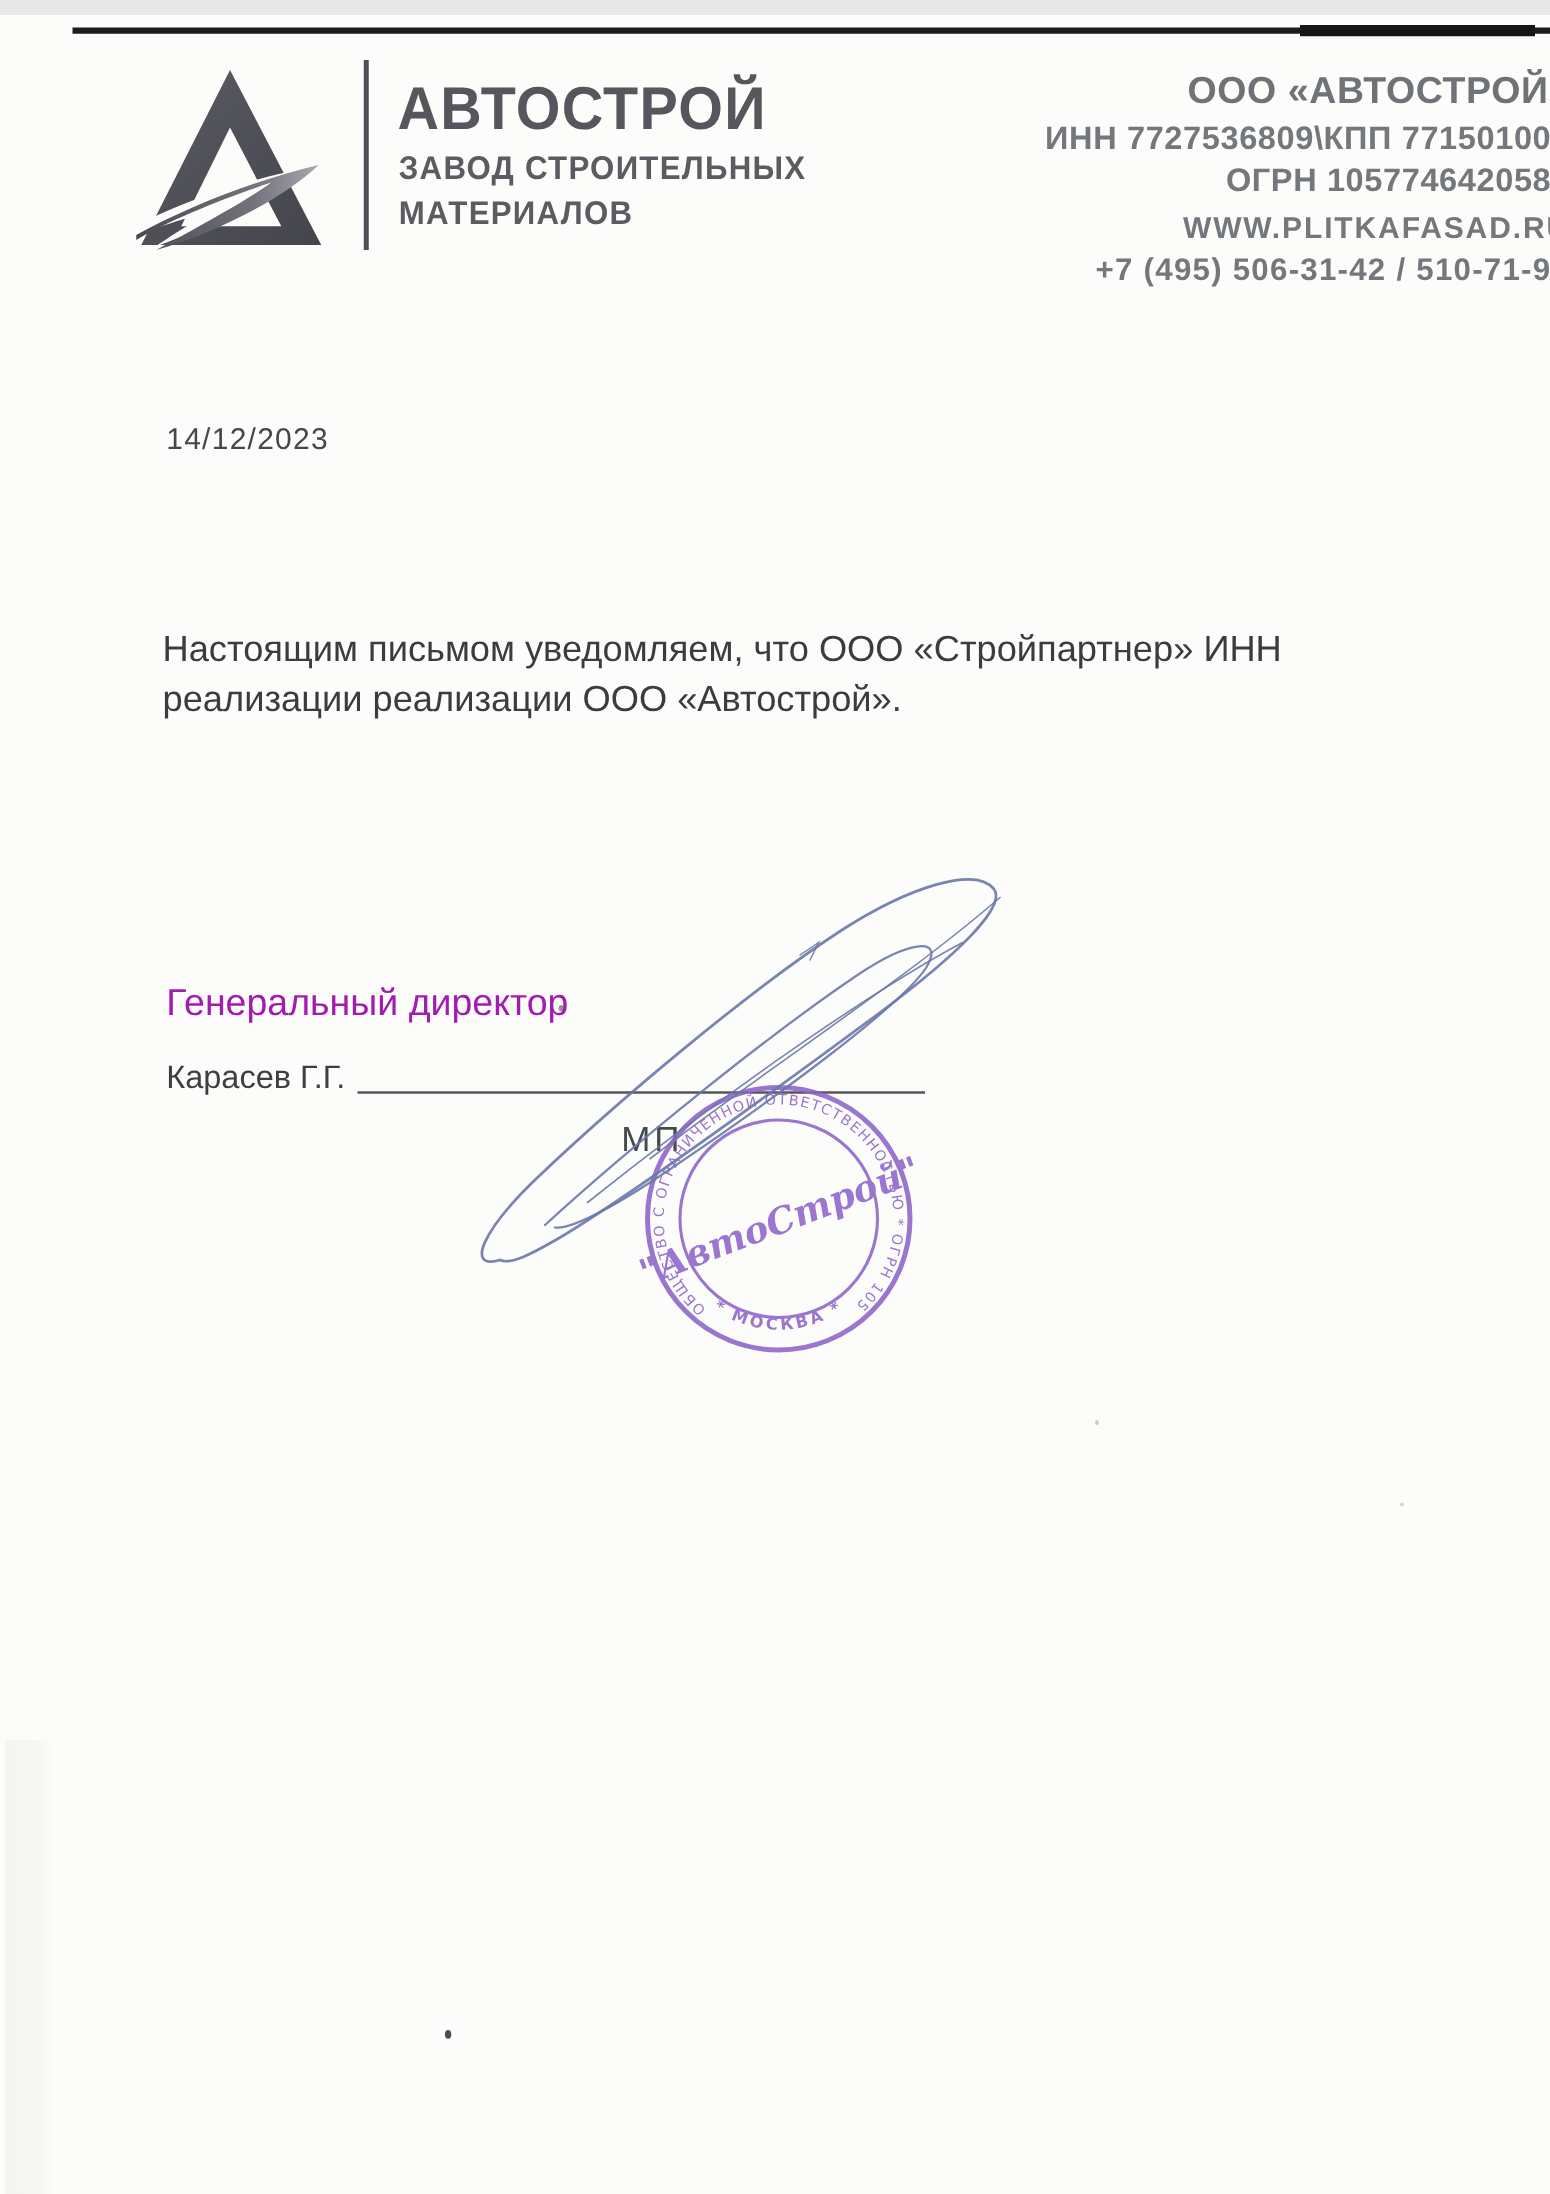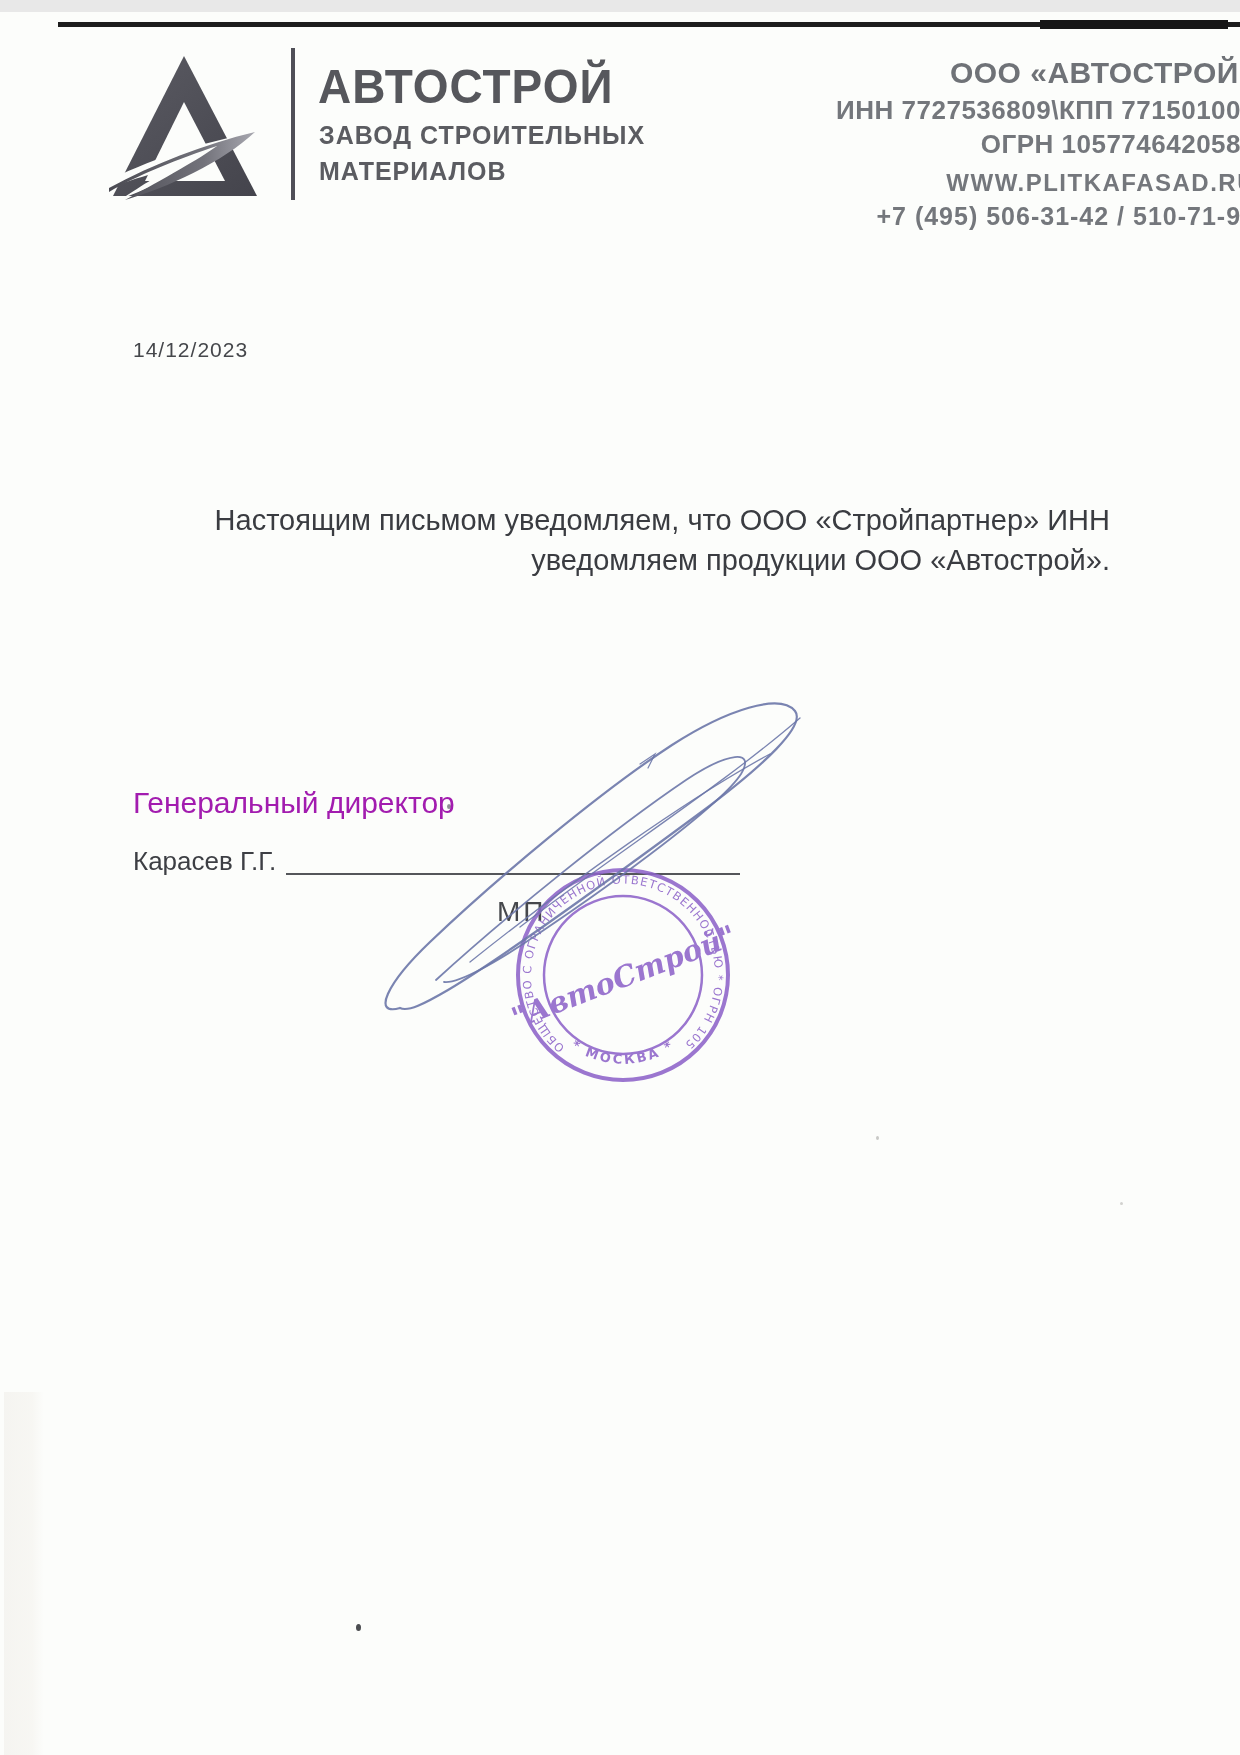--- a/index.html
+++ b/index.html
@@ -40,22 +40,22 @@
     position:absolute;top:44px;right:-16px;
     text-align:right;color:#747separ77c;
     color:#74777c;font-weight:bold;white-space:nowrap;
   }
   .company-block .co-name{font-size:30px;letter-spacing:.5px;color:#6f7277;margin-bottom:5px;}
   .company-block .co-line{font-size:26px;letter-spacing:.5px;margin-bottom:3px;}
   .company-block .co-site{font-size:24px;letter-spacing:1.5px;margin-top:9px;}
   .company-block .co-phone{font-size:25px;letter-spacing:1px;margin-top:5px;}
 
   
-  .letter-date{position:absolute;left:133px;top:326px;font-size:21px;color:#45474b;letter-spacing:1px;}
-  .letter-body{position:absolute;left:130px;top:488px;width:980px;text-align:right;
+  .letter-date{position:absolute;left:133px;top:326px;font-size:24px;color:#45474b;letter-spacing:1px;}
+  .letter-body{position:absolute;left:130px;top:488px;width:980px;text-align:left;
     font-size:29px;line-height:40px;color:#3a3c41;}
   .letter-body .bline{white-space:nowrap;}
 
   .sig-title{position:absolute;left:133px;top:774px;font-size:30px;color:#a21caf;}
   .sig-name{position:absolute;left:133px;top:834px;font-size:26px;color:#3d3f44;}
   .sig-line{position:absolute;left:286px;top:861px;width:454px;height:2px;background:#54565a;}
   .seal-mark{position:absolute;left:497px;top:884px;font-size:28px;letter-spacing:3px;color:#46484c;}
 
   
   .stamp-svg{position:absolute;left:505px;top:845px;opacity:.87;}
@@ -107,21 +107,21 @@
     <div class="co-line">ИНН 7727536809\КПП 771501001</div>
     <div class="co-line">ОГРН 1057746420586</div>
     <div class="co-site">WWW.PLITKAFASAD.RU</div>
     <div class="co-phone">+7 (495) 506-31-42 / 510-71-93</div>
   </div>
 
   <div class="letter-date">14/12/2023</div>
 
   <div class="letter-body">
     <div class="bline">Настоящим письмом уведомляем, что ООО «Стройпартнер» ИНН</div>
-    <div class="bline">уведомляем продукции ООО «Автострой».</div>
+    <div class="bline">реализации реализации ООО «Автострой».</div>
   </div>
 
   <div class="sig-title">Генеральный директор</div>
   <div class="sig-name">Карасев Г.Г.</div>
   <div class="sig-line"></div>
   <div class="seal-mark">МП</div>
 
   <svg class="stamp-svg" width="236" height="236" viewBox="0 0 236 236">
     <defs>
       <path id="arcTop" d="M 60 190 A 92 92 0 1 1 176 190" fill="none"></path>

